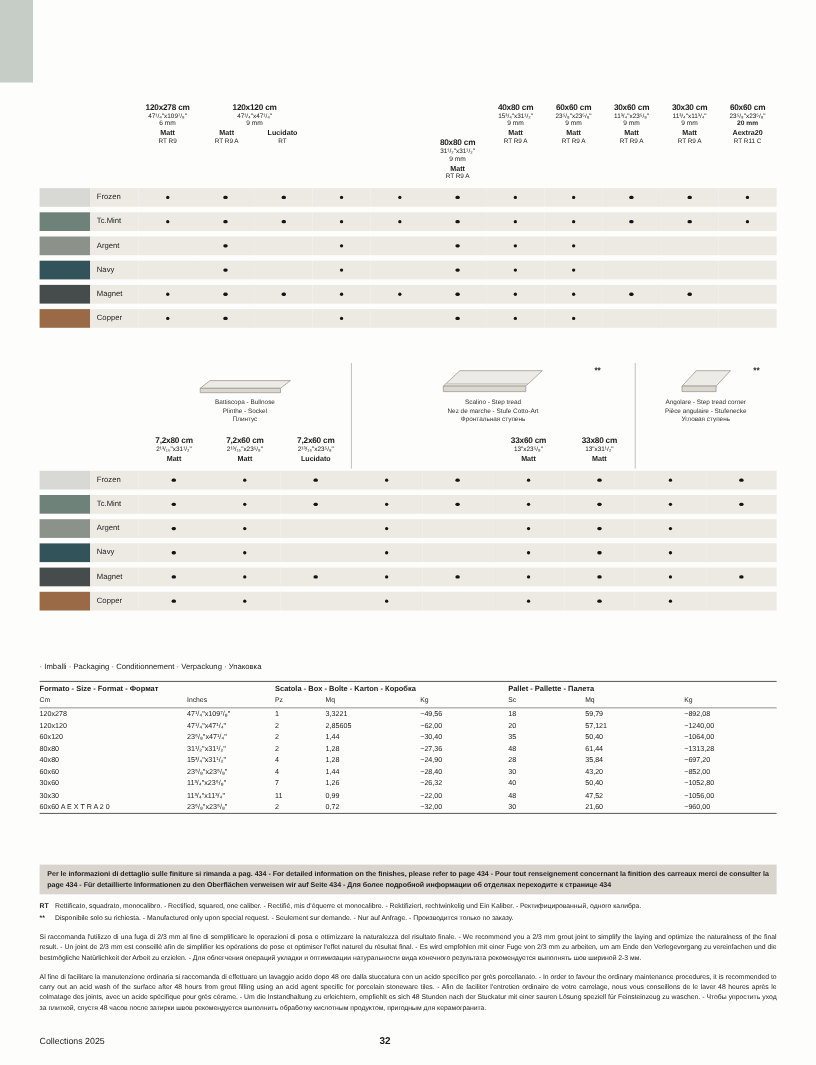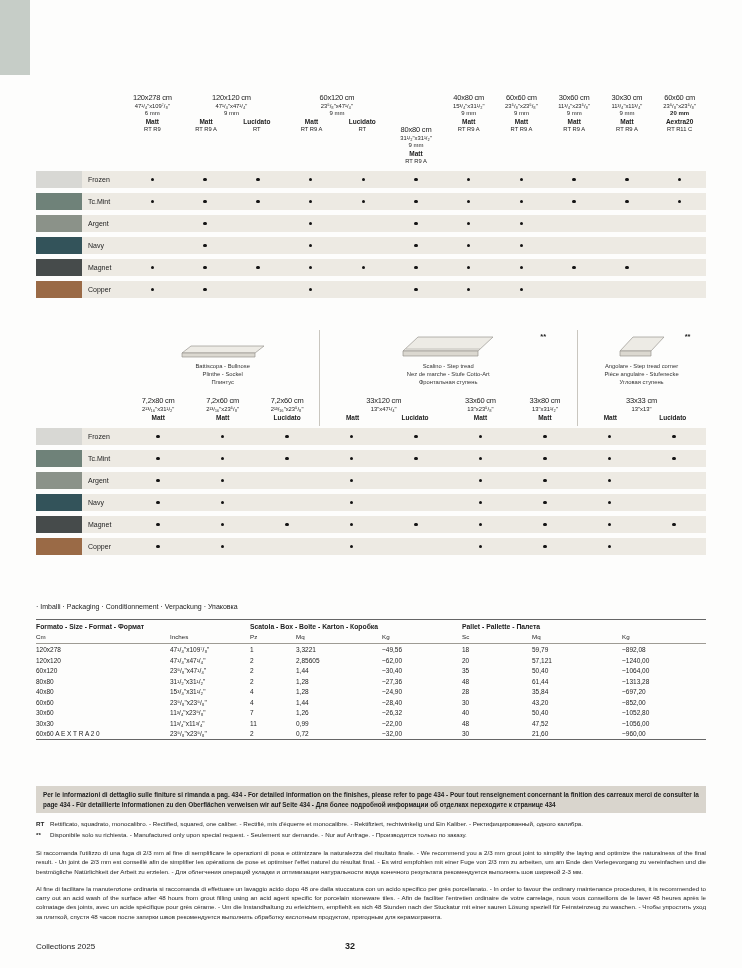--- a/index.html
+++ b/index.html
@@ -20,21 +20,21 @@
   .mgrid11{display:grid;grid-template-columns:46px 44px repeat(11,1fr)}
   .mgrid9{display:grid;grid-template-columns:46px 44px repeat(9,1fr)}
   .mbody{row-gap:5px;margin-top:7px}
   .mbody>div{height:17px}
   .band{background:#edeae3}
   .mlabel{font-size:7px;line-height:17px;padding-left:6px;color:#222}
   .dotcell{display:flex;align-items:center;justify-content:center}
   .dot{width:3.5px;height:3.5px;border-radius:50%;background:#141414;display:block}
 
   .size-head{text-align:center;padding:0 2px}
-  .size{font-size:7.5px;font-weight:400;letter-spacing:-0.2px}
+  .size{font-size:7.5px;font-weight:700;letter-spacing:-0.2px}
   .inches{font-size:5.8px;margin-top:1px;color:#222}
   .thick{font-size:6px;margin-top:1px}
   .thick.b{font-weight:700}
   .fin-row{display:flex;margin-top:2px}
   .fin{flex:1}
   .fl{font-size:6.5px;font-weight:700}
   .cert{font-size:5.8px;margin-top:1px}
 
   #m2-head{position:relative}
   #m2-groups{display:flex;margin-left:90px;height:62px;margin-bottom:4px}
@@ -69,35 +69,20 @@
           <div class="fin-row">
             <div class="fin">
               <div class="fl">Matt</div>
               <div class="cert">RT R9</div>
             </div>
           </div>
         </div>
         <div class="size-head" style="grid-column: 4 / span 2; text-align: center;">
           <div class="size">120x120 cm</div>
           <div class="inches">47¹/₄"x47¹/₄"</div>
-          <div class="thick">9 mm</div>
-          <div class="fin-row">
-            <div class="fin">
-              <div class="fl">Matt</div>
-              <div class="cert">RT R9 A</div>
-            </div>
-            <div class="fin">
-              <div class="fl">Lucidato</div>
-              <div class="cert">RT</div>
-            </div>
-          </div>
-        </div>
-        <div class="size-head" style="grid-column: 6 / span 2;">
-          <div class="size">60x120 cm</div>
-          <div class="inches">23⁵/₈"x47¹/₄"</div>
           <div class="thick">9 mm</div>
           <div class="fin-row">
             <div class="fin">
               <div class="fl">Matt</div>
               <div class="cert">RT R9 A</div>
             </div>
             <div class="fin">
               <div class="fl">Lucidato</div>
               <div class="cert">RT</div>
             </div>
@@ -409,59 +394,35 @@
           </div>
           <div class="size-head" style="grid-column: 5 / span 1;">
             <div class="size">7,2x60 cm</div>
             <div class="inches">2¹³/₁₆"x23⁵/₈"</div>
             <div class="fin-row">
               <div class="fin">
                 <div class="fl">Lucidato</div>
               </div>
             </div>
           </div>
-          <div class="size-head" style="grid-column: 6 / span 2;">
-            <div class="size">33x120 cm</div>
-            <div class="inches">13"x47¹/₄"</div>
-            <div class="fin-row">
-              <div class="fin">
-                <div class="fl">Matt</div>
-              </div>
-              <div class="fin">
-                <div class="fl">Lucidato</div>
-              </div>
-            </div>
-          </div>
           <div class="size-head" style="grid-column: 8 / span 1;">
             <div class="size">33x60 cm</div>
             <div class="inches">13"x23⁵/₈"</div>
             <div class="fin-row">
               <div class="fin">
                 <div class="fl">Matt</div>
               </div>
             </div>
           </div>
           <div class="size-head" style="grid-column: 9 / span 1;">
             <div class="size">33x80 cm</div>
             <div class="inches">13"x31¹/₂"</div>
             <div class="fin-row">
               <div class="fin">
                 <div class="fl">Matt</div>
-              </div>
-            </div>
-          </div>
-          <div class="size-head" style="grid-column: 10 / span 2;">
-            <div class="size">33x33 cm</div>
-            <div class="inches">13"x13"</div>
-            <div class="fin-row">
-              <div class="fin">
-                <div class="fl">Matt</div>
-              </div>
-              <div class="fin">
-                <div class="fl">Lucidato</div>
               </div>
             </div>
           </div>
         </div>
       <div class="vdiv" style="left:283px"></div>
       <div class="vdiv" style="left:541px"></div>
     </div>
     <div id="m2-body" class="mgrid9 mbody">
         <div class="sw" style="background: rgb(216, 216, 212);"></div>
         <div class="mlabel band">Frozen</div>

